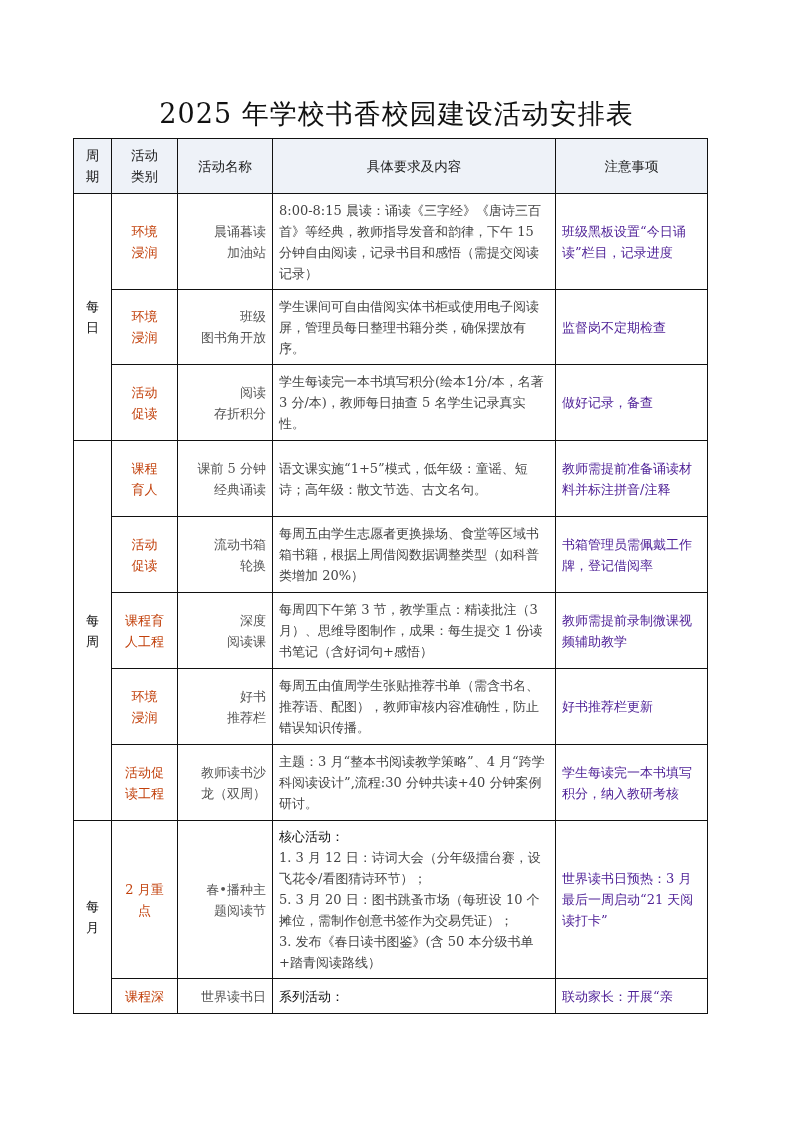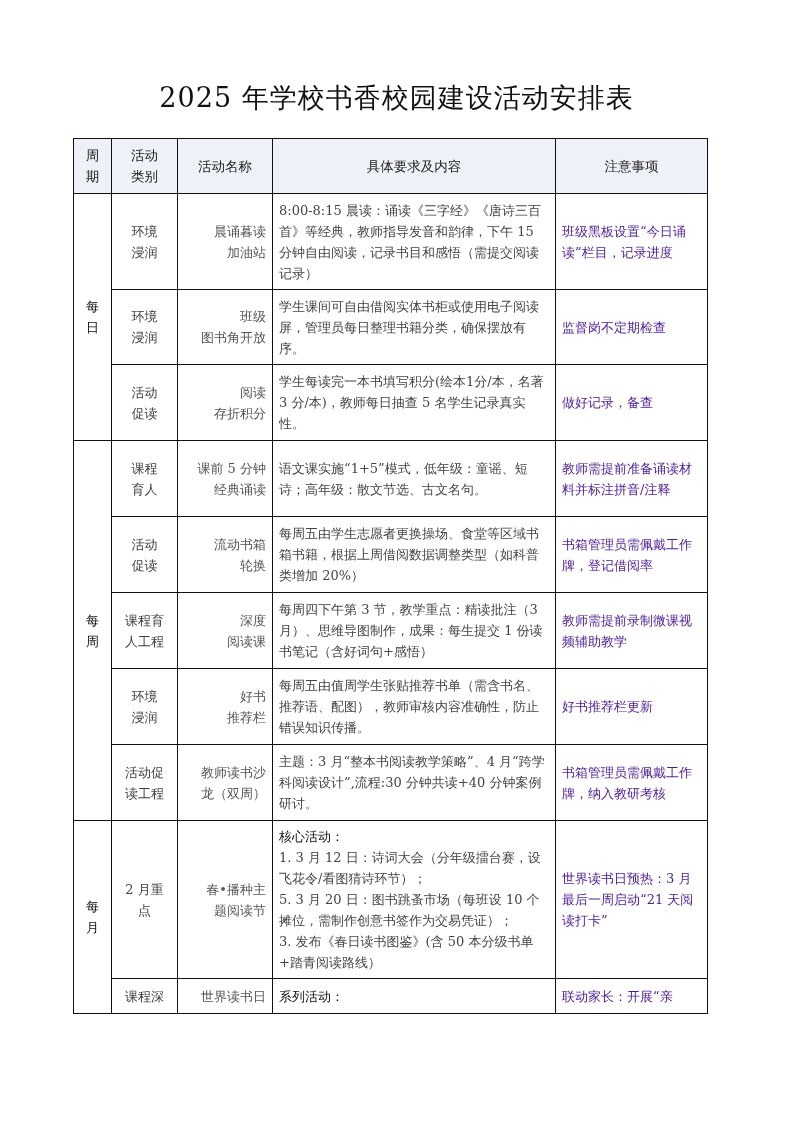--- a/index.html
+++ b/index.html
@@ -2,41 +2,41 @@
 <html><head>
 <meta charset="utf-8">
 <style>
   html, body { margin: 0; padding: 0; background: #ffffff; }
   body {
     width: 793px; height: 1122px; position: relative; overflow: hidden;
     font-family: "DejaVu Serif", "Liberation Serif", serif;
     color: #222;
   }
   .title {
-    position: absolute; left: 0; top: 80px; width: 793px;
+    position: absolute; left: 0; top: 96px; width: 793px;
     text-align: center; font-size: 27px; color: #111;
     font-family: "DejaVu Serif", "Liberation Serif", serif;
     letter-spacing: 1px;
   }
   table.sched {
     position: absolute; left: 73px; top: 138px;
     border-collapse: collapse; table-layout: fixed;
     width: 634px;
   }
   table.sched td, table.sched th {
     border: 1.3px solid #111;
     font-weight: normal; font-size: 13px; line-height: 21px;
     vertical-align: middle; padding: 0 6px;
   }
   table.sched th {
     background: #eef2f8; color: #222; text-align: center; height: 54px;
     font-size: 13.5px;
   }
   .c-period { text-align: center; font-size: 14px; color: #111; padding: 0 2px; }
-  .c-cat { text-align: center; font-size: 13.5px; color: #404040; padding: 0 4px; }
+  .c-cat { text-align: center; font-size: 13.5px; color: #c2410c; padding: 0 4px; }
   .c-name { text-align: right; color: #555; padding: 0 4px; }
   .c-detail { text-align: left; color: #444; padding: 0 8px; }
   .c-note { text-align: left; color: #4c1d95; padding: 0 8px; }
   .line { display: block; }
   .bold { color: #111; }
 </style>
 </head>
 <body>
 
 <div class="title">2025 年学校书香校园建设活动安排表</div>
@@ -162,21 +162,21 @@
     <tr style="height:76px">
       <td class="c-cat">
         <span class="line">活动促</span>
         <span class="line">读工程</span>
       </td>
       <td class="c-name">
         <span class="line">教师读书沙</span>
         <span class="line">龙（双周）</span>
       </td>
       <td class="c-detail">主题：3 月“整本书阅读教学策略”、4 月“跨学科阅读设计”,流程:30 分钟共读+40 分钟案例研讨。</td>
-      <td class="c-note">书箱管理员需佩戴工作牌，纳入教研考核</td>
+      <td class="c-note">学生每读完一本书填写积分，纳入教研考核</td>
     </tr>
 
     <tr style="height:158px">
       <td class="c-period" rowspan="2">
         <span class="line">每</span>
         <span class="line">月</span>
       </td>
       <td class="c-cat">
         <span class="line">2 月重</span>
         <span class="line">点</span>

